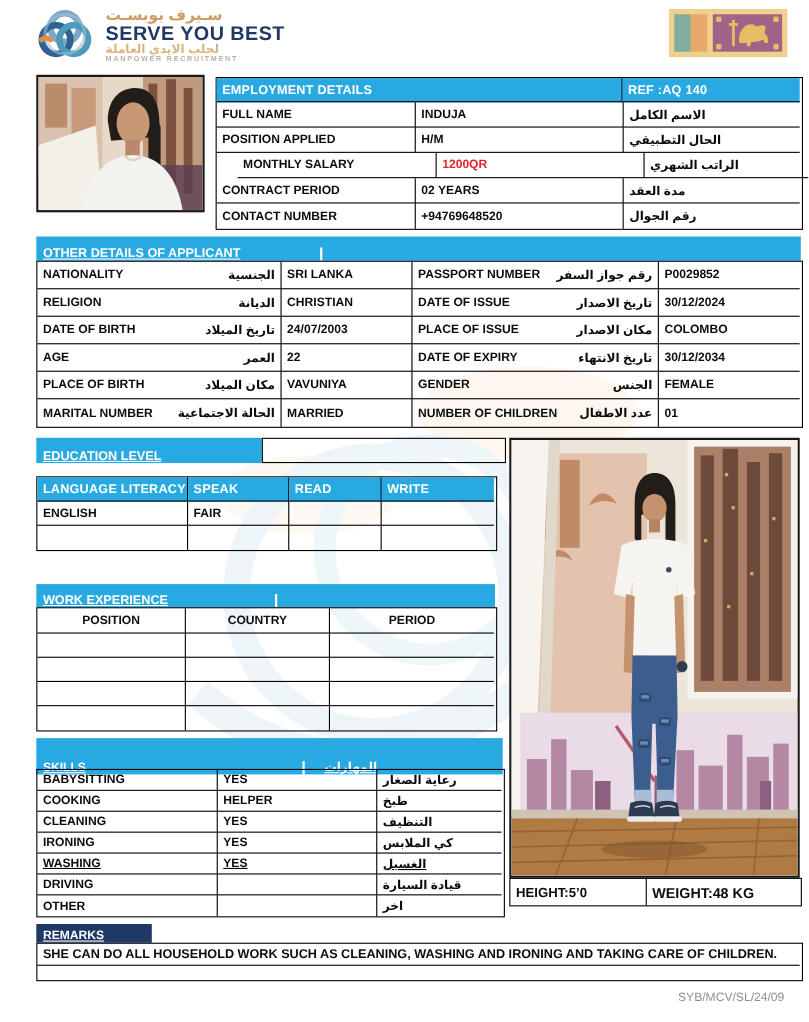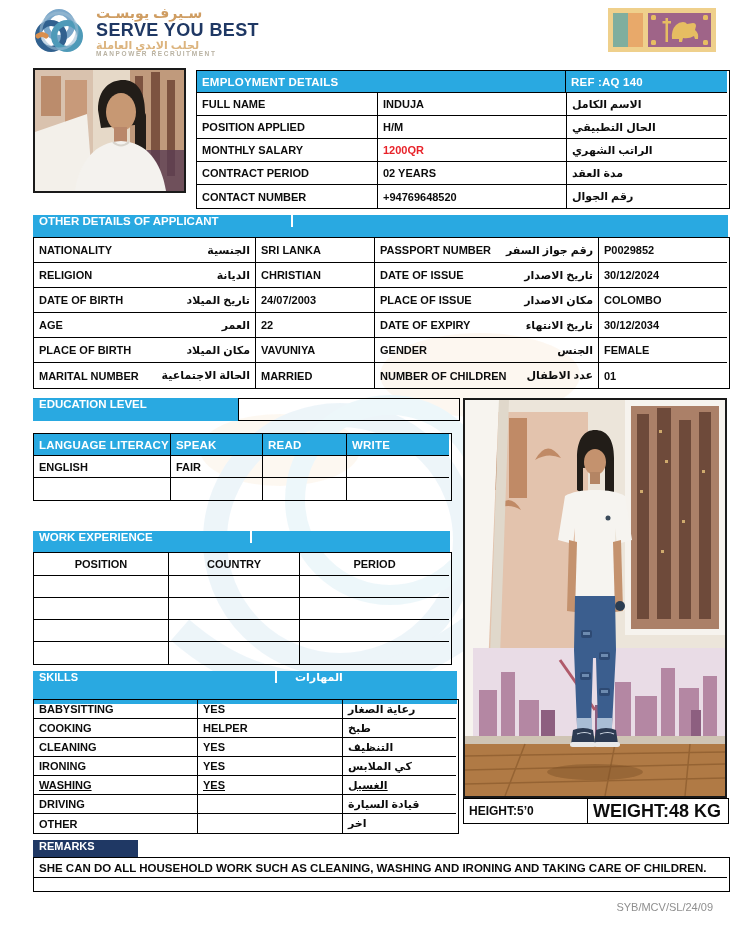--- a/index.html
+++ b/index.html
@@ -19,21 +19,21 @@
   .tbl .row:last-child .c{border-bottom:none;}
   .hcell{background:#29a9e1;color:#fff;font-size:11.5px;letter-spacing:.2px;}
   .center{justify-content:center;}
   .arR{justify-content:flex-end;direction:rtl;}
   .combo{justify-content:space-between;}
   .combo .en{direction:ltr;}
   .combo .arx{direction:rtl;}
   .red{color:#e8232a;}
 
   
-  .bar{position:absolute;background:#29a9e1;display:flex;align-items:flex-start;z-index:2;color:#fff;font-weight:bold;font-size:11.5px;}
+  .bar{position:absolute;background:#29a9e1;display:flex;align-items:flex-end;z-index:2;color:#fff;font-weight:bold;font-size:11.5px;text-decoration:underline;}
   .bseg{display:flex;align-items:center;padding:0 6px;}
   .bdiv{border-right:2px solid #fff;}
   .navy{background:#1f3864;}
 
   
   .photobox{position:absolute;border:2px solid #1a1a1a;z-index:2;background:#e9e2d6;}
   .photobox svg{display:block;}
 
   #footer-code{position:absolute;right:22px;top:901px;font-size:11px;color:#8f8f8f;z-index:2;}
 
@@ -129,21 +129,21 @@
     <div class="row" style="grid-template-columns:181px 189px 160px;height:23px;">
       <div class="c">FULL NAME</div>
       <div class="c">INDUJA</div>
       <div class="c arR">الاسم الكامل</div>
     </div>
     <div class="row" style="grid-template-columns:181px 189px 160px;height:23px;">
       <div class="c">POSITION APPLIED</div>
       <div class="c">H/M</div>
       <div class="c arR">الحال التطبيقي</div>
     </div>
-    <div class="row" style="grid-template-columns:181px 189px 160px;height:23px;">
+    <div class="row" style="grid-template-columns:181px 189px 160px;height:23px;margin-left:19px;">
       <div class="c">MONTHLY SALARY</div>
       <div class="c red">1200QR</div>
       <div class="c arR">الراتب الشهري</div>
     </div>
     <div class="row" style="grid-template-columns:181px 189px 160px;height:23px;">
       <div class="c">CONTRACT PERIOD</div>
       <div class="c">02 YEARS</div>
       <div class="c arR">مدة العقد</div>
     </div>
     <div class="row" style="grid-template-columns:181px 189px 160px;height:23px;">
@@ -429,21 +429,21 @@
       <g stroke="#cdd6e2" stroke-width="1.2" fill="none">
         <path d="M112,334 q8,-3 14,0"></path>
         <path d="M135,334 q8,-3 14,0"></path>
       </g>
     </svg>
   </div>
 
   <div class="tbl" style="left:463px;top:798px;width:264px;">
     <div class="row" style="grid-template-columns:124px 138px;height:24px;">
       <div class="c" style="font-size:12px;">HEIGHT:5’0</div>
-      <div class="c" style="font-size:18px;">WEIGHT:48 KG</div>
+      <div class="c" style="font-size:13px;">WEIGHT:48 KG</div>
     </div>
   </div>
 
   <div class="bar navy" style="left:33px;top:840px;width:105px;height:17px;font-size:11px;">
     <span class="bseg">REMARKS</span>
   </div>
   <div class="tbl" style="left:33px;top:857px;width:695px;">
     <div class="row" style="grid-template-columns:693px;height:20px;">
       <div class="c" style="font-size:11.5px;">SHE CAN DO ALL HOUSEHOLD WORK SUCH AS CLEANING, WASHING AND IRONING AND TAKING CARE OF CHILDREN.</div>
     </div>

